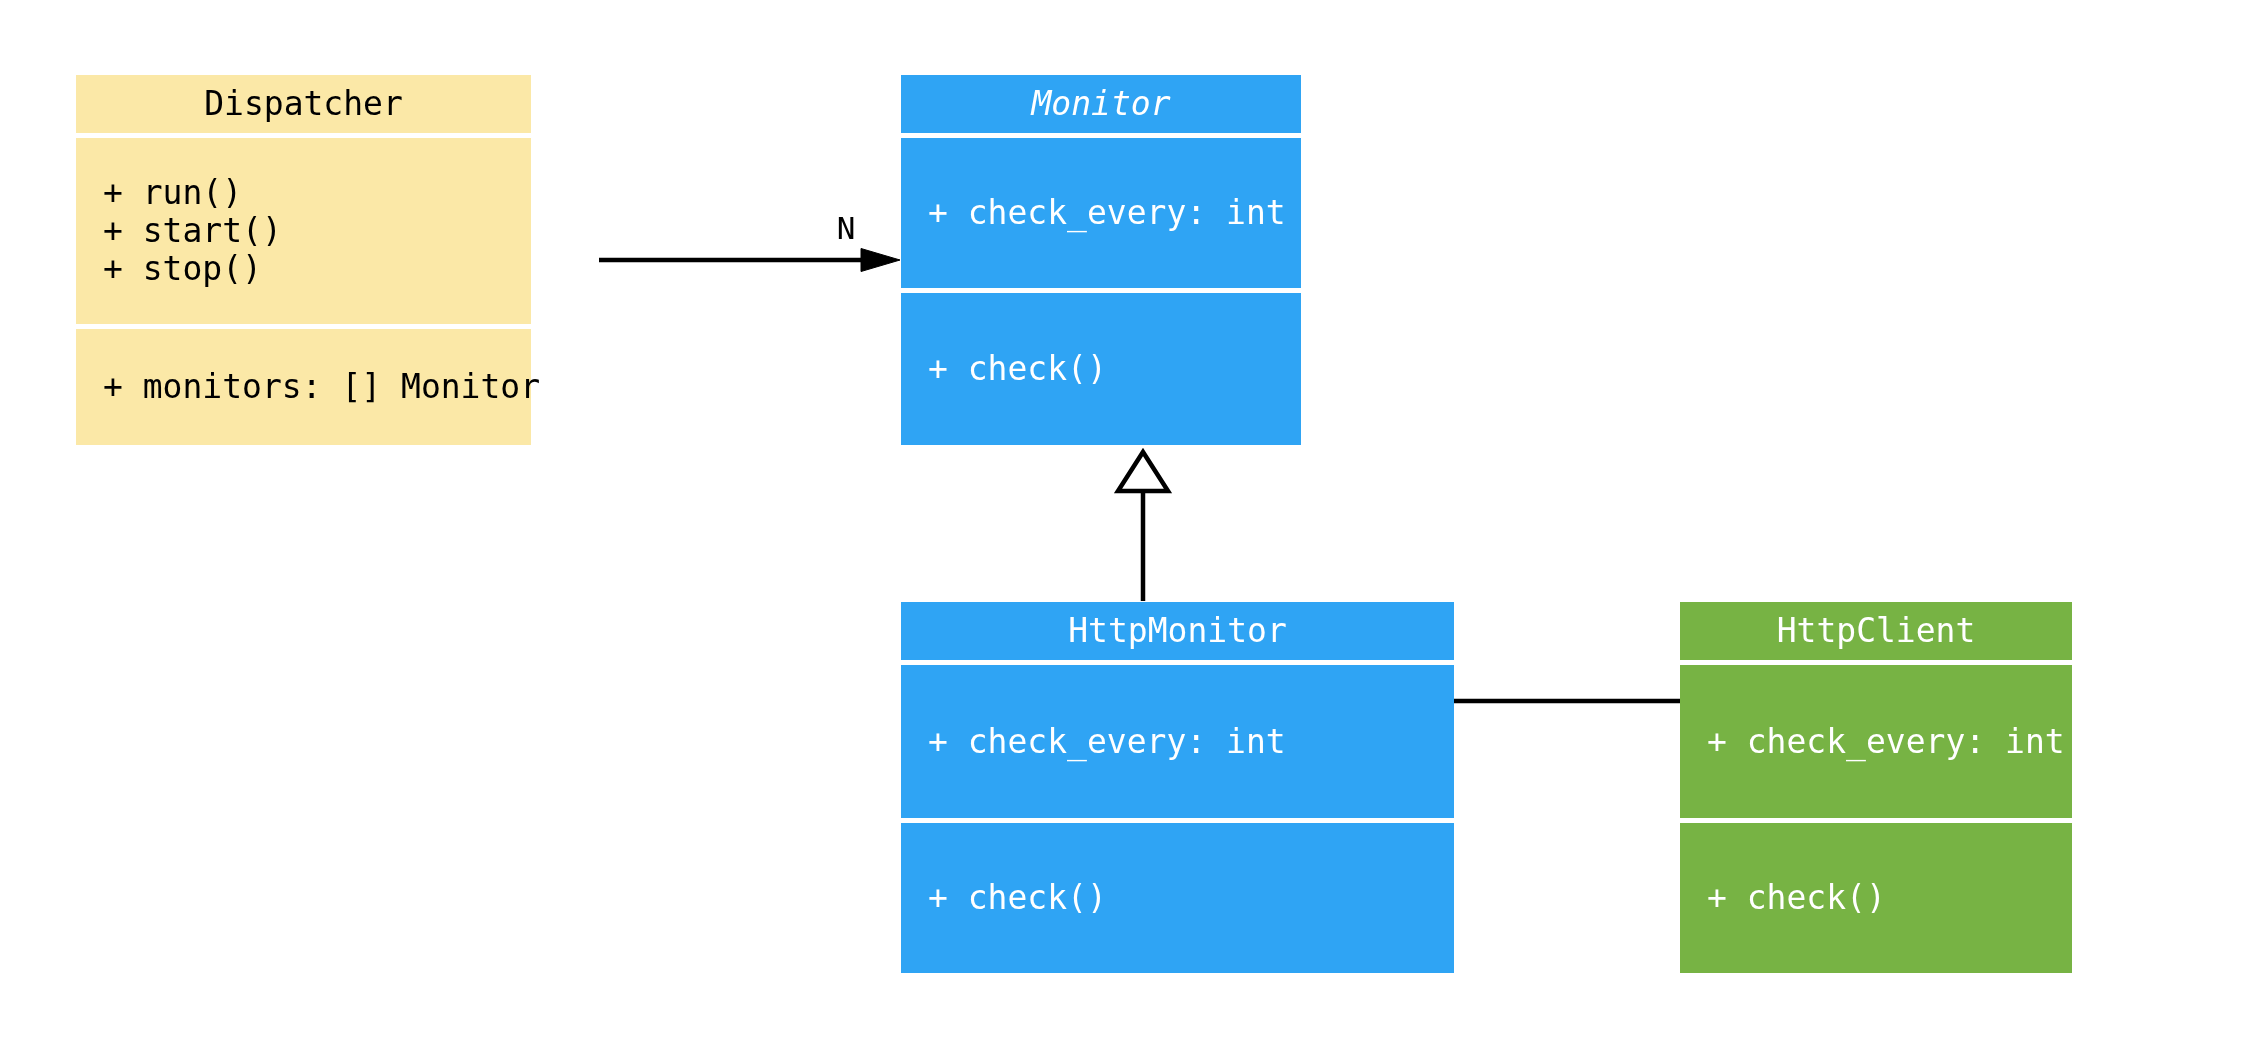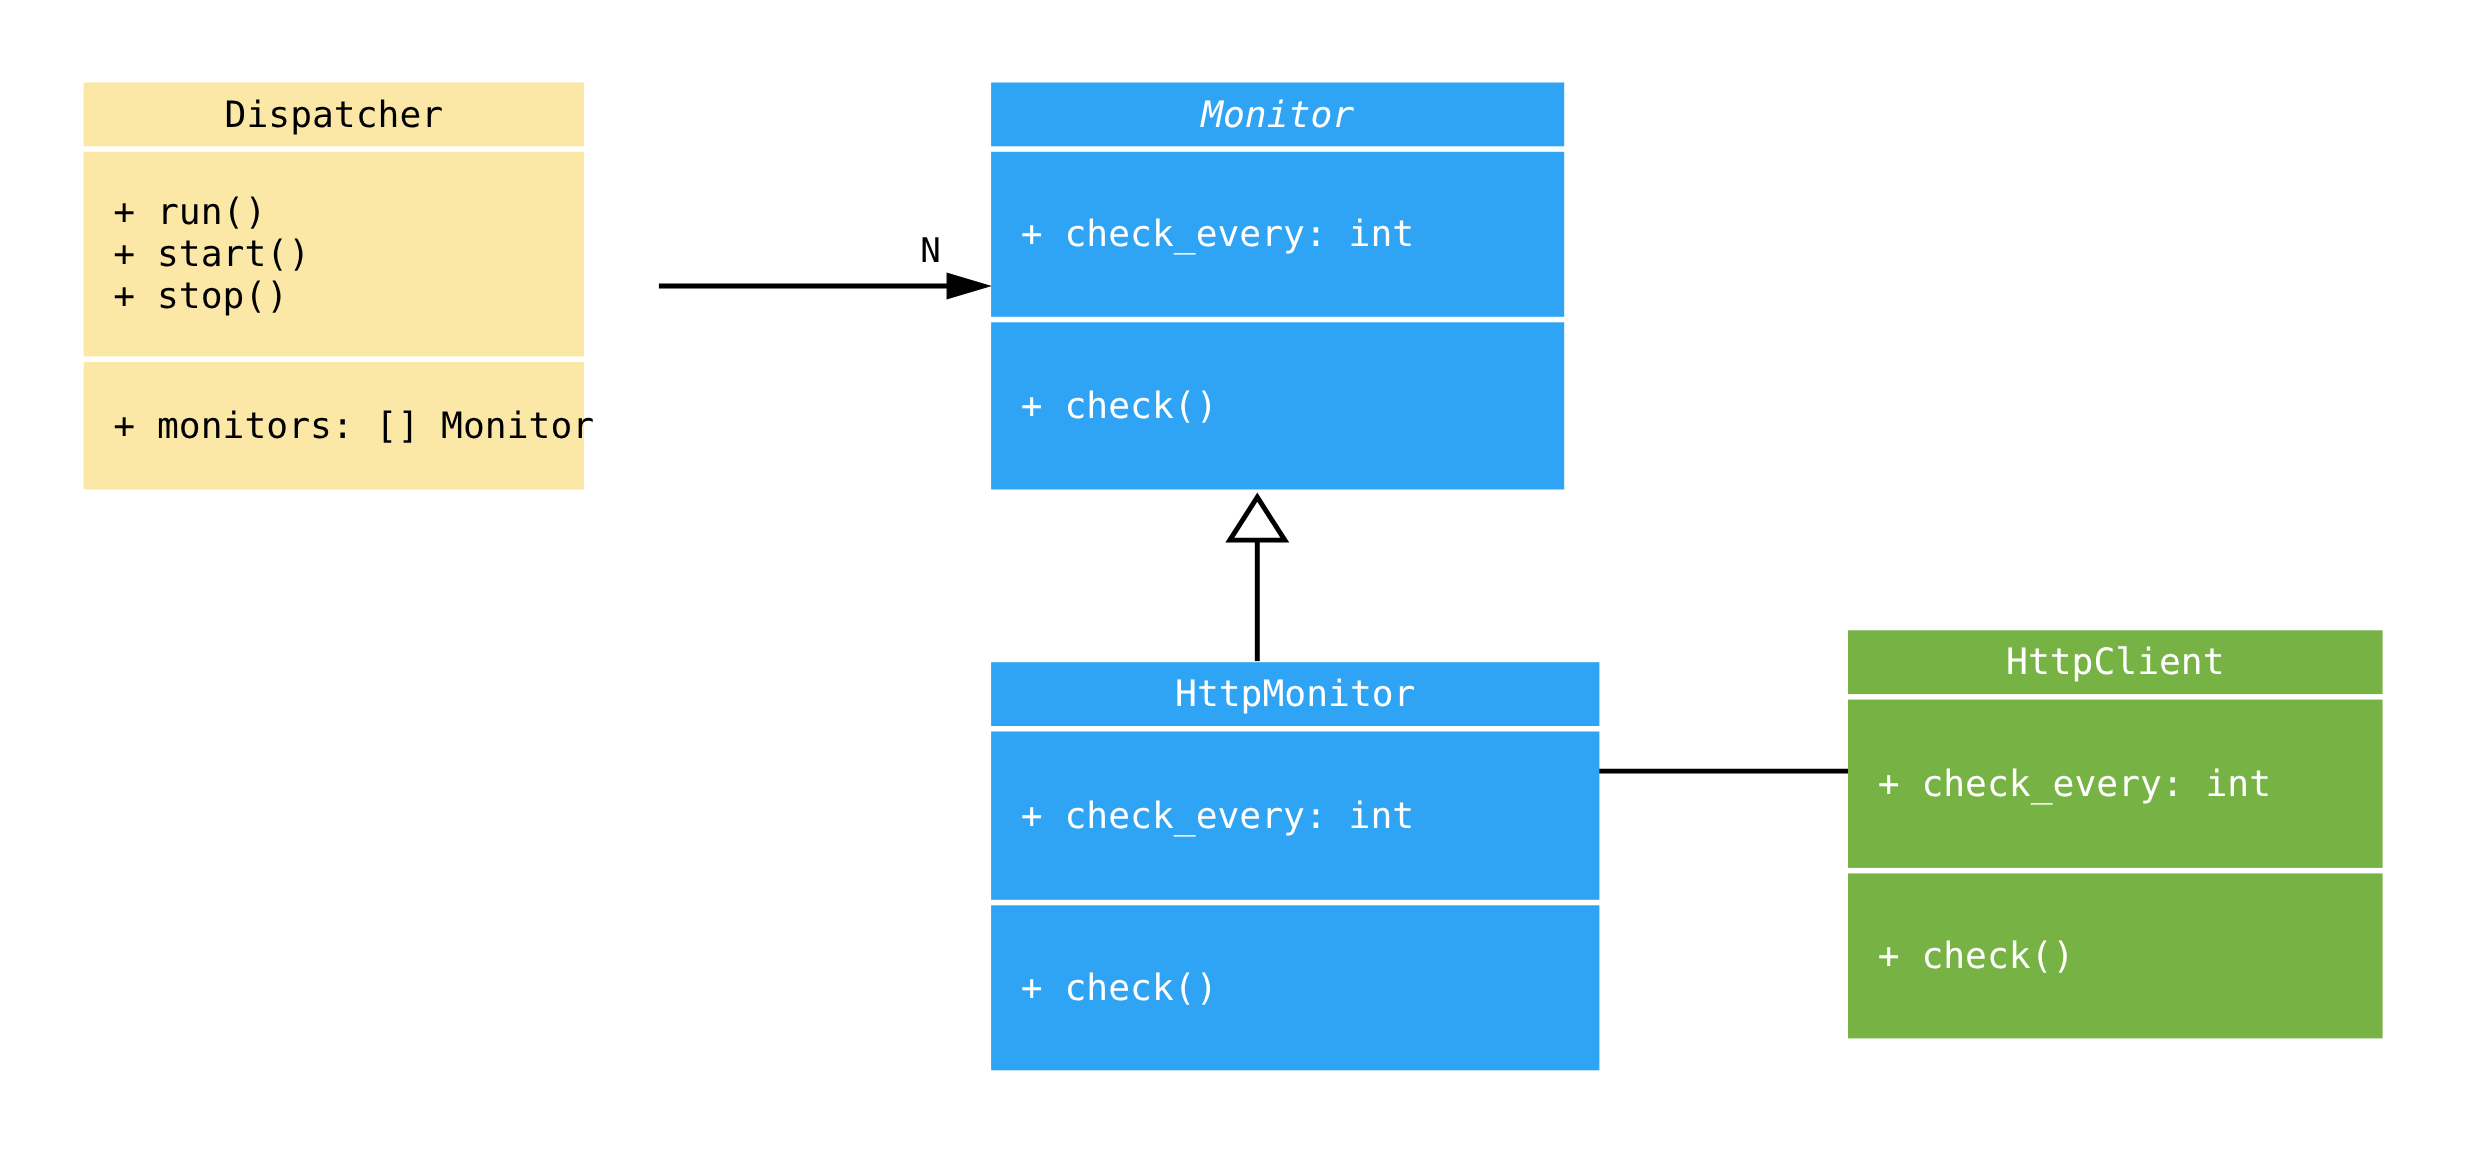--- a/index.html
+++ b/index.html
@@ -78,29 +78,29 @@
   .abstract-title { font-style: italic; }
 
   .fill-yellow { background: var(--dispatcher-fill, #fbe8a7); color: var(--text-dark, #000000); }
   .fill-blue   { background: var(--monitor-fill,   #2fa4f4); color: var(--text-light, #ffffff); }
   .fill-green  { background: var(--client-fill,    #77b344); color: var(--text-light, #ffffff); }
 
   #box-dispatcher { left: 76px;   top: 75px;  width: 455px; }
   #box-dispatcher .attrs   { height: 116px; }
   #box-dispatcher .methods { height: 186px; }
 
-  #box-monitor { left: 901px; top: 75px;  width: 521px; }
+  #box-monitor { left: 901px; top: 75px;  width: 400px; }
   #box-monitor .attrs   { height: 150px; }
   #box-monitor .methods { height: 152px; }
 
   #box-httpmonitor { left: 901px; top: 602px; width: 553px; }
   #box-httpmonitor .attrs   { height: 153px; }
   #box-httpmonitor .methods { height: 150px; }
 
-  #box-httpclient { left: 1680px; top: 573px; width: 486px; }
+  #box-httpclient { left: 1680px; top: 602px; width: 392px; }
   #box-httpclient .attrs   { height: 153px; }
   #box-httpclient .methods { height: 150px; }
 </style>
 </head>
 <body>
 
 <div class="canvas">
 
   <svg class="connectors" viewBox="0 0 2244 1048" xmlns="http://www.w3.org/2000/svg">
     <g>

